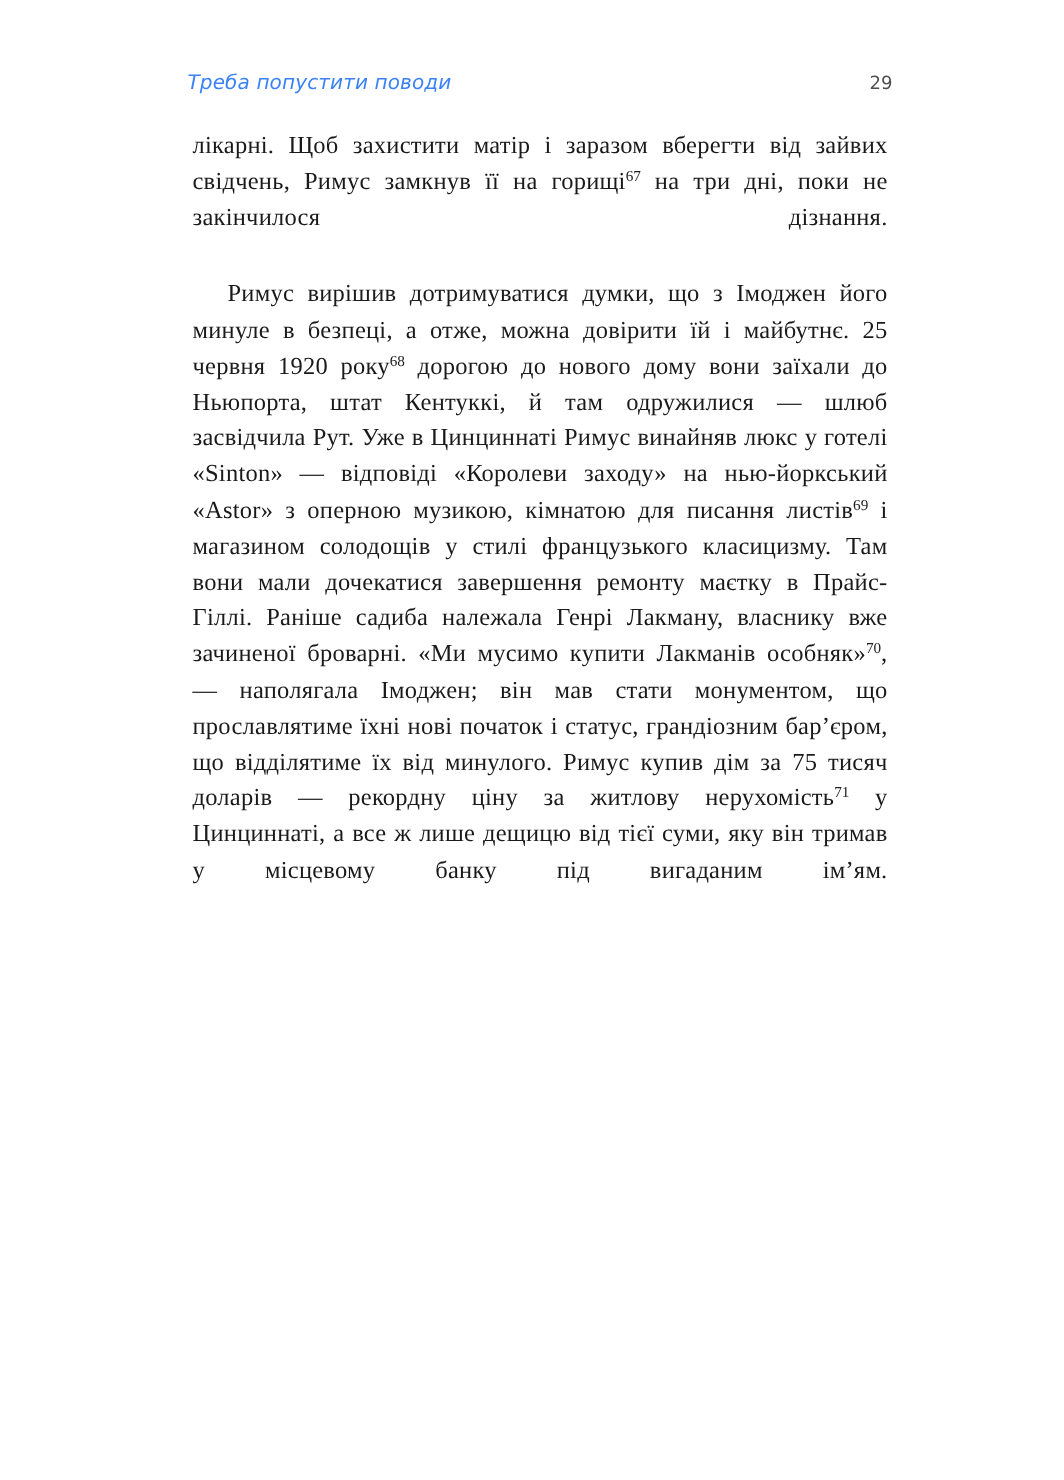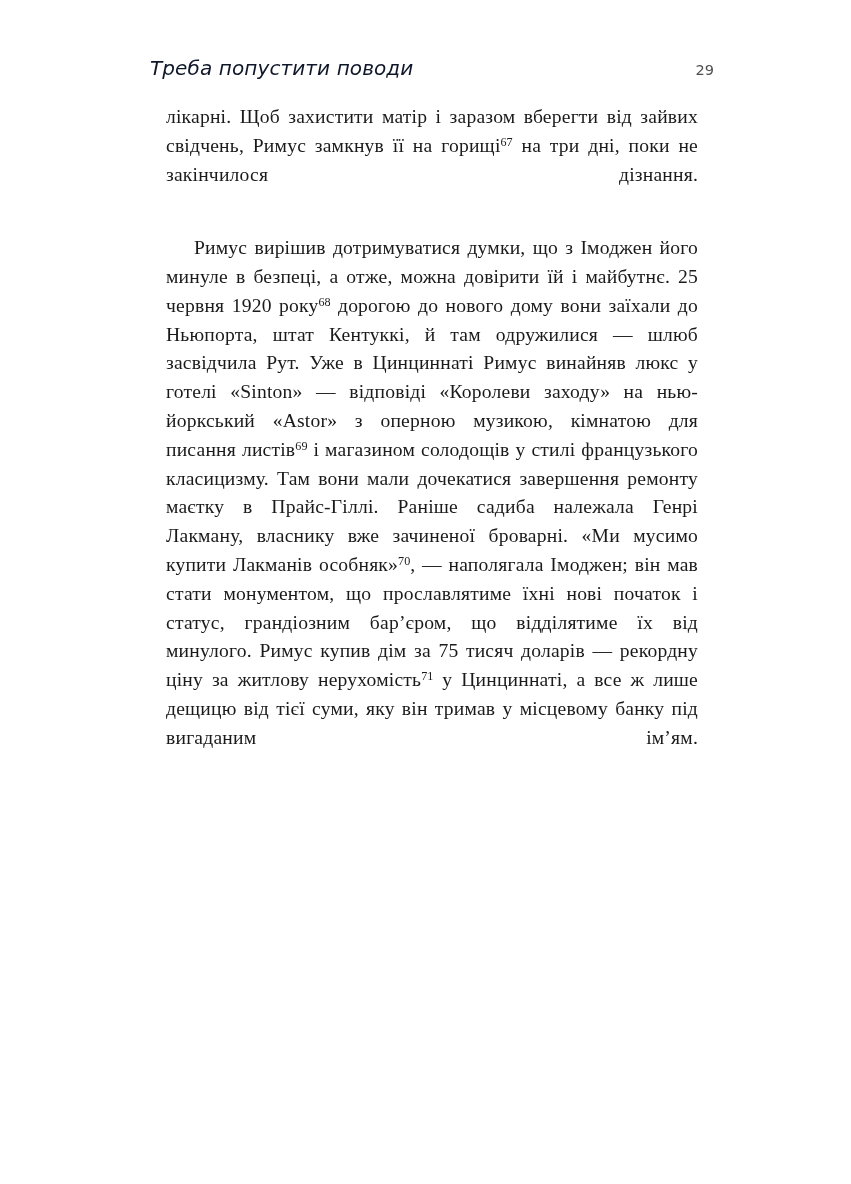--- a/index.html
+++ b/index.html
@@ -34,37 +34,37 @@
   
   .runhead {
     display: flex;
     align-items: baseline;
     justify-content: space-between;
     height: 26px;
   }
   .runhead-title {
     font-family: "DejaVu Sans", "Liberation Sans", sans-serif;
     font-style: italic;
-    font-size: 20px;
+    font-size: 16px;
     letter-spacing: 0.1px;
-    color: #0f172a;
+    color: #3b82f6;
     white-space: nowrap;
   }
   .runhead-folio {
     font-family: "DejaVu Sans", "Liberation Sans", sans-serif;
     font-size: 14.5px;
     color: #4f4f4f;
   }
 
   
   .textblock {
     margin-top: 21px;
   }
   .para {
-    margin: 16px;
+    margin: 4px;
     font-size: 19.6px;
     line-height: 28.8px;
     text-align: justify;
     text-justify: inter-word;
     hyphens: manual;
     letter-spacing: 0.01em;
     word-spacing: 0.005em;
   }
   .para.indent {
     text-indent: 28px;

